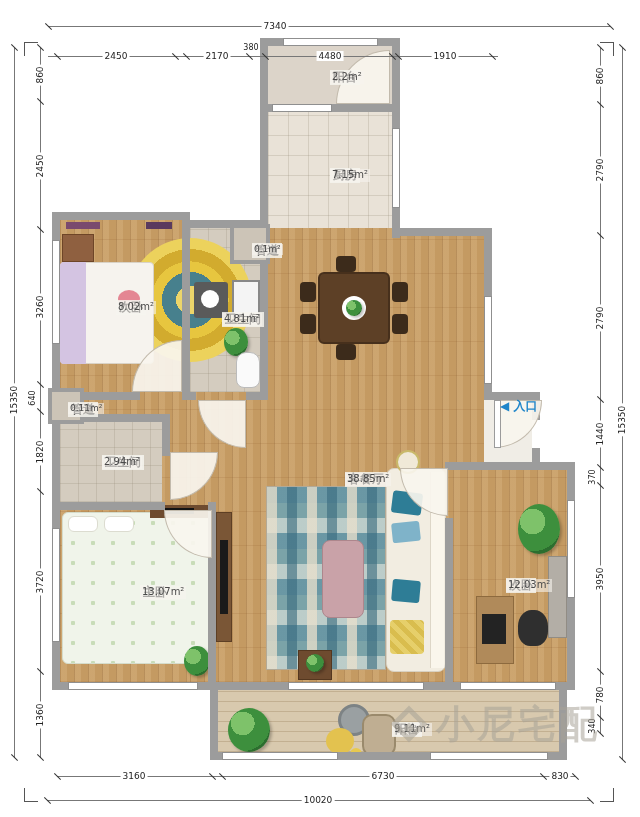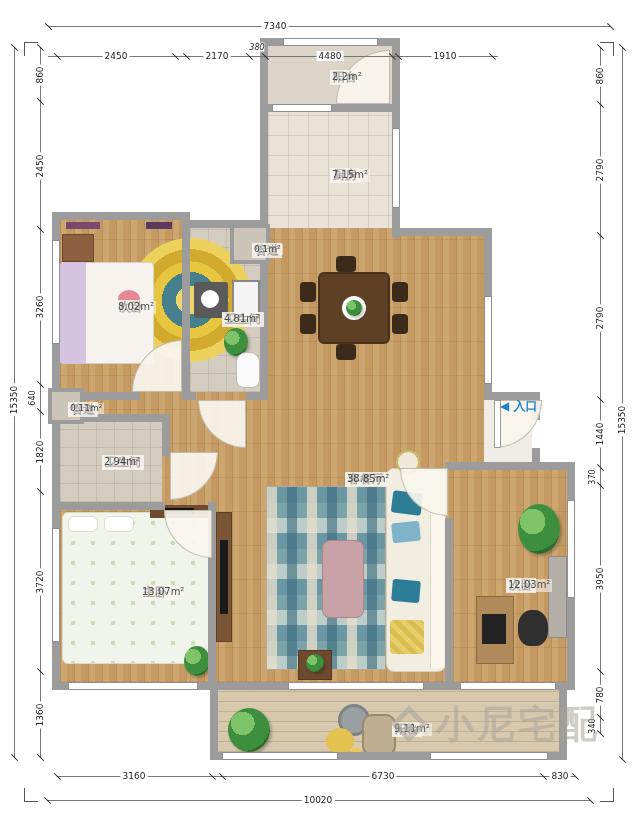--- a/index.html
+++ b/index.html
@@ -254,21 +254,21 @@
       <i class="tk" style="left: 127px;"></i>
       <i class="tk" style="left: 138px;"></i>
       <i class="tk" style="left: 201px;"></i>
       <i class="tk" style="left: 217px;"></i>
       <i class="tk" style="left: 344px;"></i>
       <i class="tk" style="left: 350px;"></i>
       <i class="tk" style="left: 444px;"></i>
     </div>
   <span class="dlab" style="left:116px;top:56px;">2450</span>
   <span class="dlab" style="left:217px;top:56px;">2170</span>
-  <span class="dlab tiny" style="left:257px;top:47px;font-style:italic;">380</span>
+  <span class="dlab tiny" style="left:251px;top:47px;">380</span>
   <span class="dlab" style="left:330px;top:56px;">4480</span>
   <span class="dlab" style="left:445px;top:56px;">1910</span>
 
   <div class="dline" style="left:57px;top:776px;width:518px;">
       <i class="tk" style="left: 0px;"></i>
       <i class="tk" style="left: 155px;"></i>
       <i class="tk" style="left: 165px;"></i>
       <i class="tk" style="left: 486px;"></i>
       <i class="tk" style="left: 496px;"></i>
       <i class="tk" style="left: 518px;"></i>

